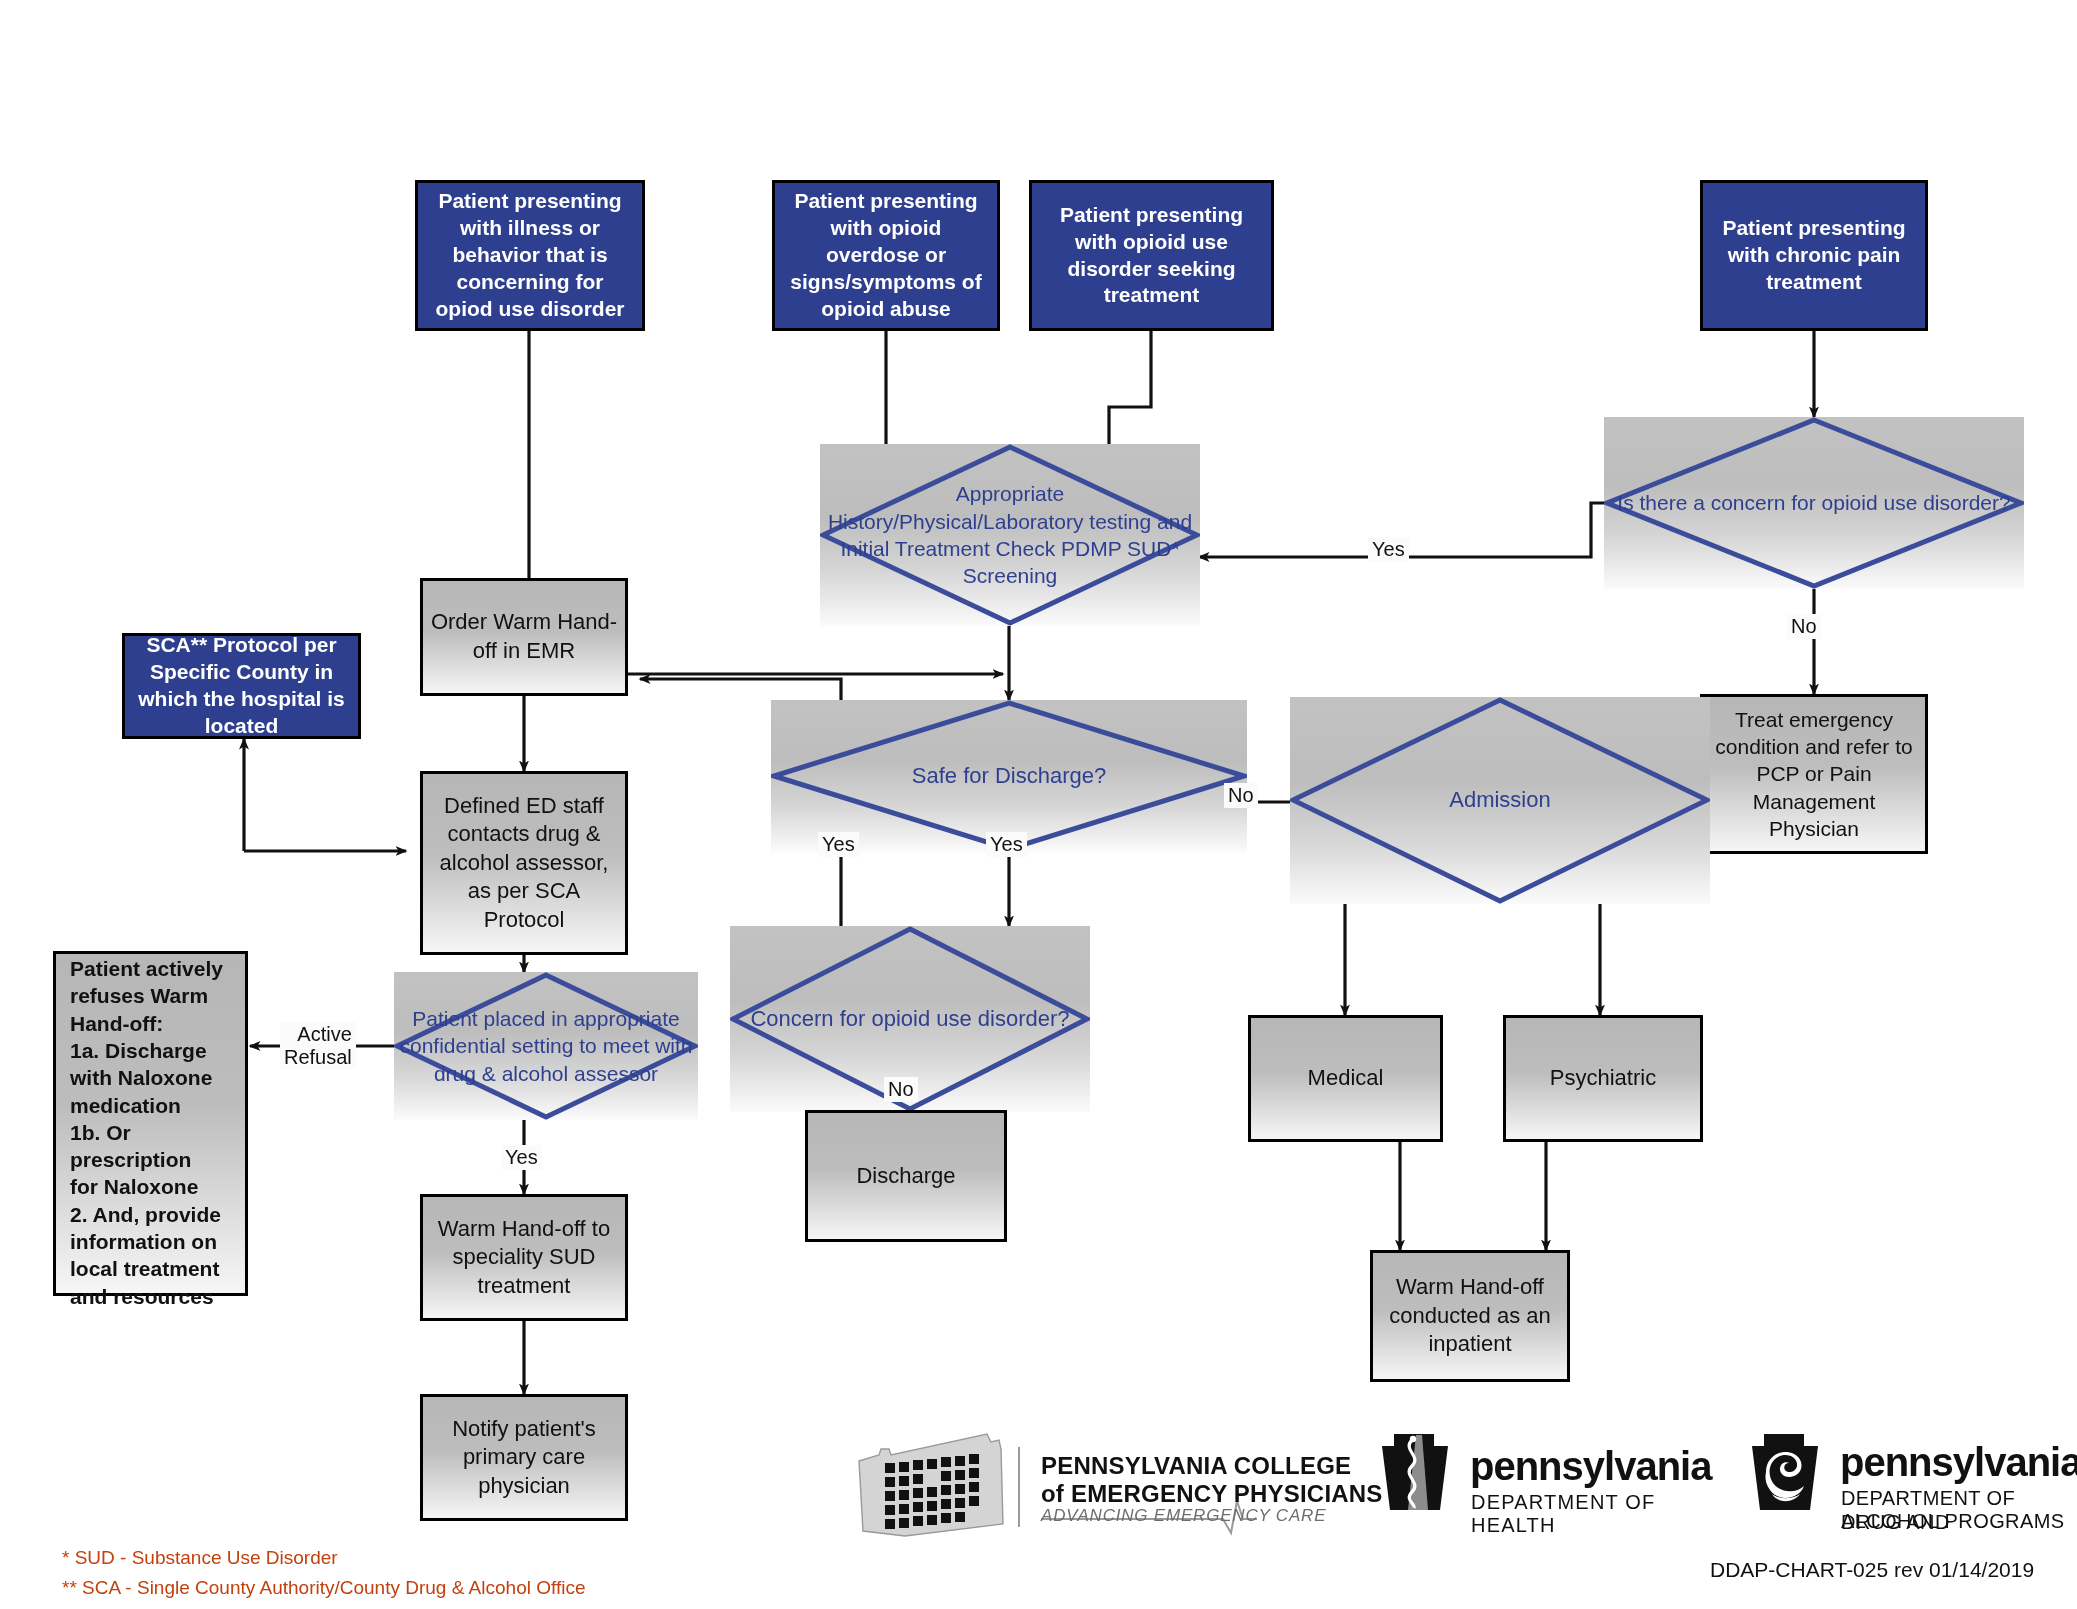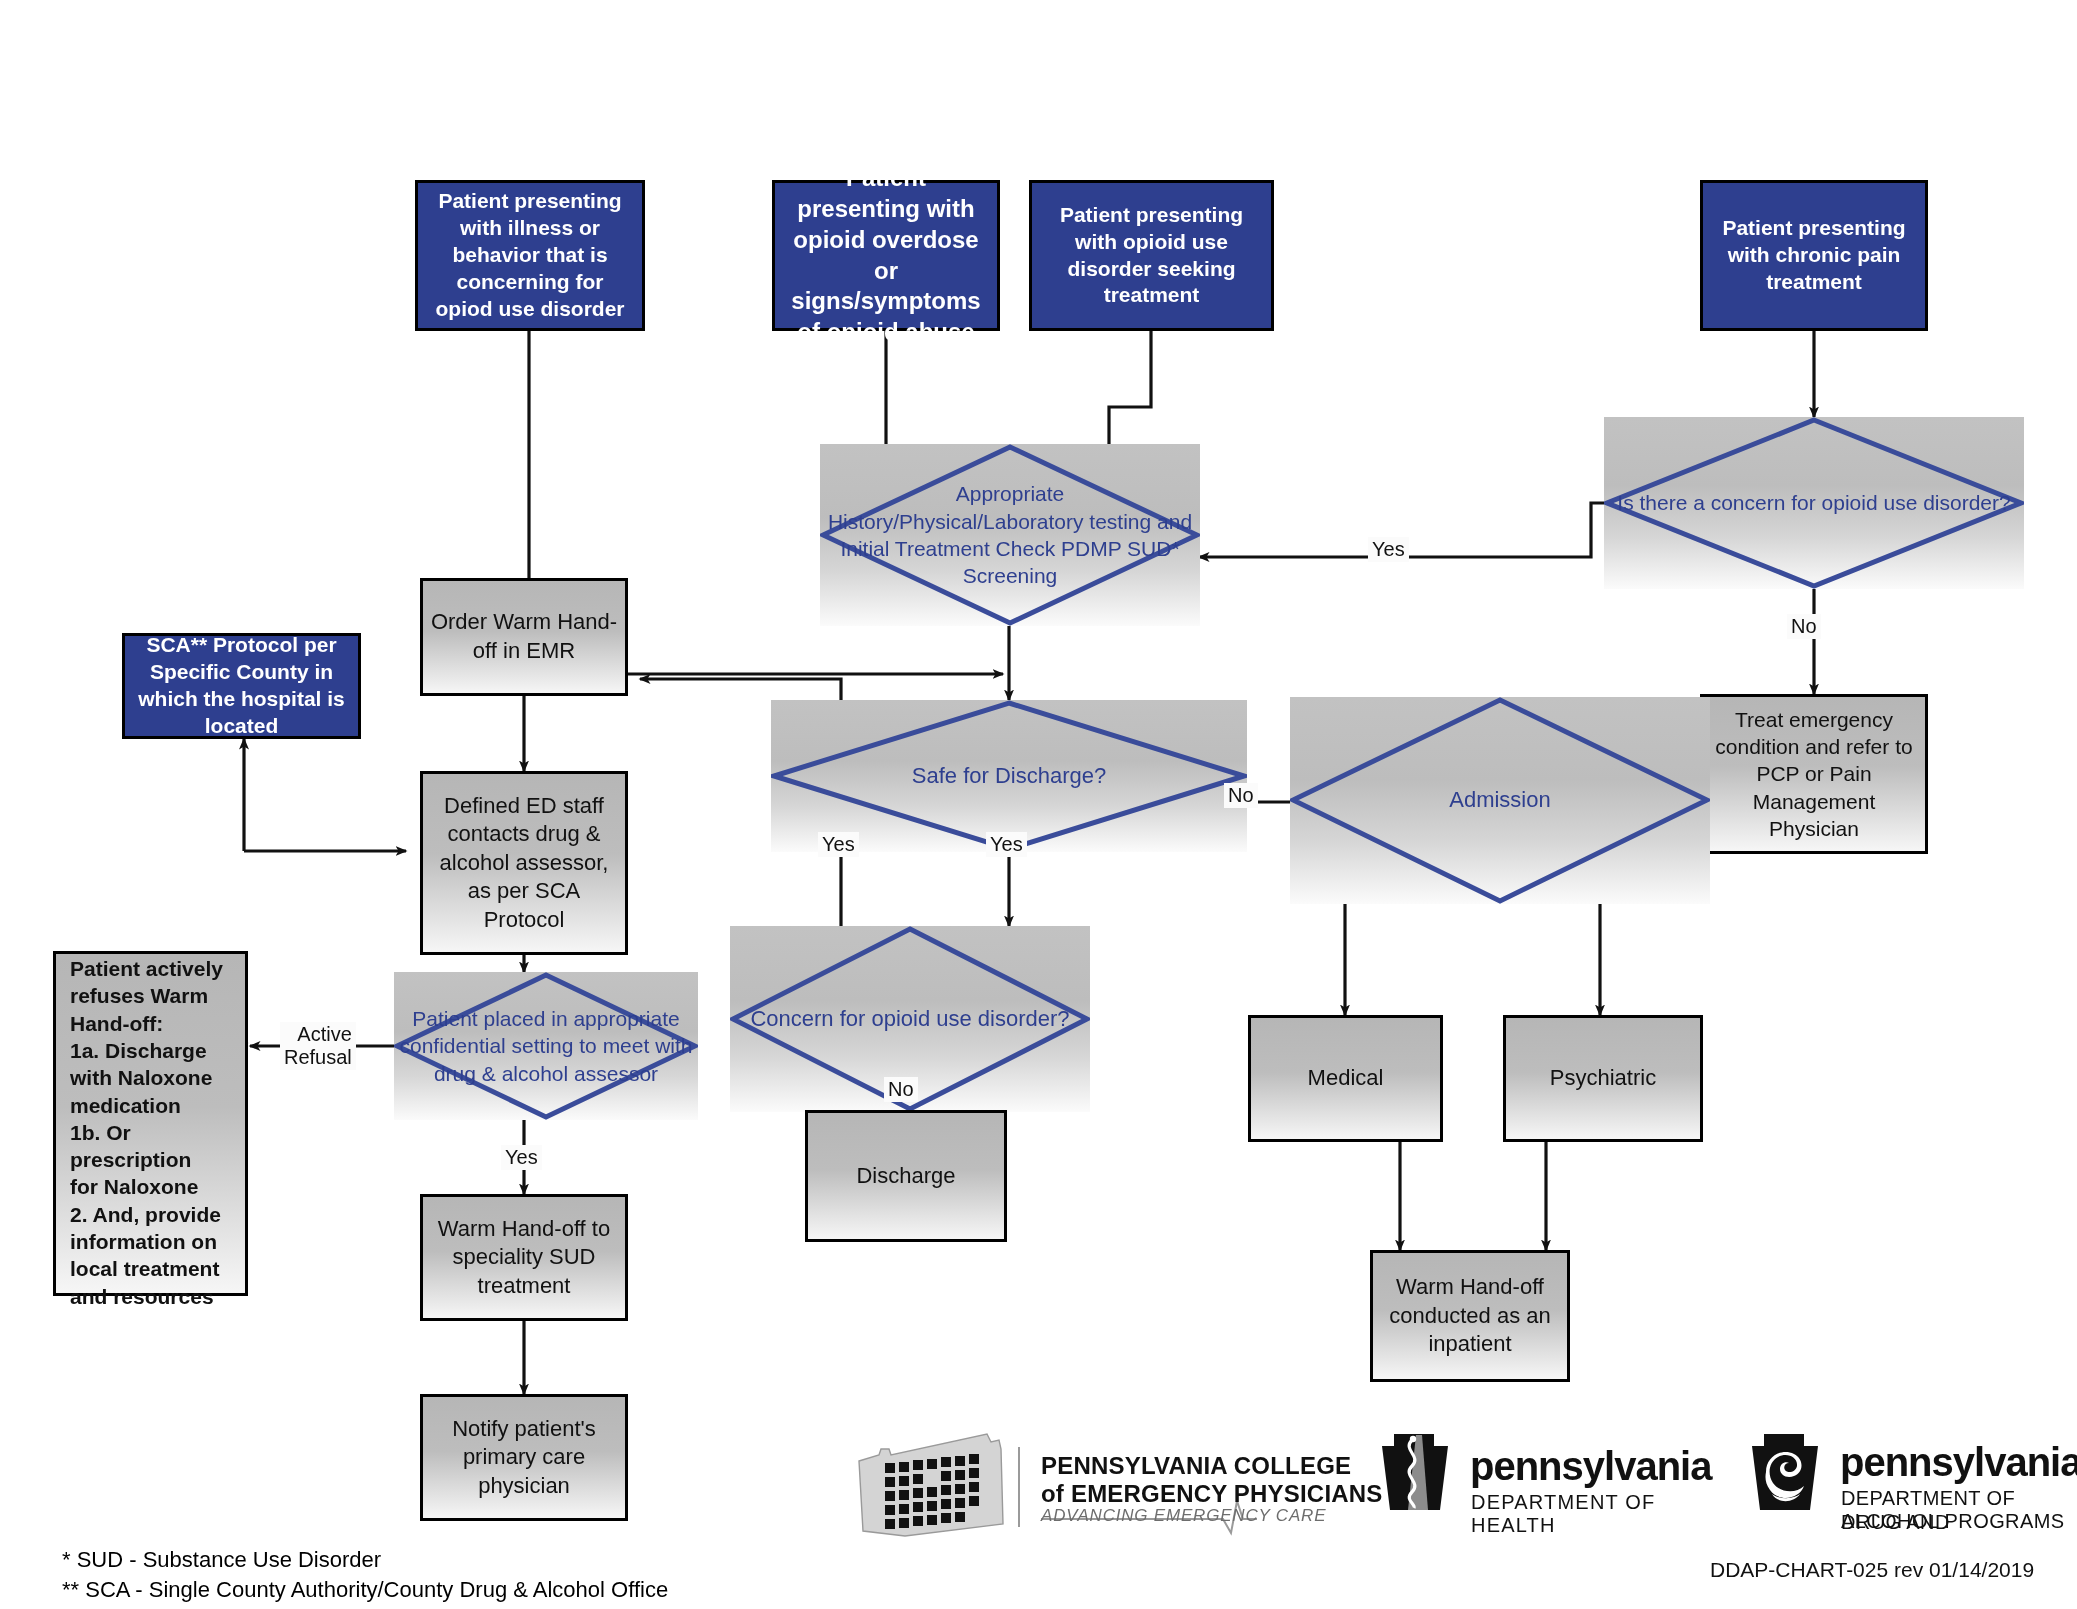--- a/index.html
+++ b/index.html
@@ -61,22 +61,22 @@
     left:0;top:58px;width:2077px;
     text-align:center;
     color:#2e3f8f;
     font-size:52px;
     font-weight:bold;
     letter-spacing:-0.5px;
   }
 
   .footnote{
     position:absolute;
-    color:#000000;
-    font-size:22px;
+    color:#c2410c;
+    font-size:19px;
     line-height:1.35;
     white-space:pre-line;
   }
   #doc-code{position:absolute;font-size:21px;color:#111;}
 
   
   .logo{position:absolute;}
   .pacep-text{position:absolute;color:#111;}
   .pacep-l1{font-size:24px;font-weight:bold;letter-spacing:0.2px;text-align:center;}
   .pacep-l2{font-size:24px;font-weight:bold;letter-spacing:0.2px;}
@@ -152,21 +152,21 @@
     </g>
     <g stroke="#111" stroke-width="3.2" fill="none" marker-end="url(#arw)">
       <path d="M244,851 L244,739"></path>
     </g>
   </svg>
 
   <div class="node blue-box" style="left:415px;top:180px;width:230px;height:151px;font-size:21px;padding:0 8px;">
     <span>Patient presenting with illness or behavior that is concerning for opiod use disorder</span>
   </div>
 
-  <div class="node blue-box" style="left:772px;top:180px;width:228px;height:151px;font-size:24px;padding:0 8px;">
+  <div class="node blue-box" style="left:772px;top:180px;width:228px;height:151px;font-size:21px;padding:0 8px;">
     <span>Patient presenting with opioid overdose or signs/symptoms of opioid abuse</span>
   </div>
 
   <div class="node blue-box" style="left:1029px;top:180px;width:245px;height:151px;font-size:21px;padding:0 8px;">
     <span>Patient presenting with opioid use disorder seeking treatment</span>
   </div>
 
   <div class="node blue-box" style="left:1700px;top:180px;width:228px;height:151px;font-size:21px;padding:0 10px;">
     <span>Patient presenting with chronic pain treatment</span>
   </div>

